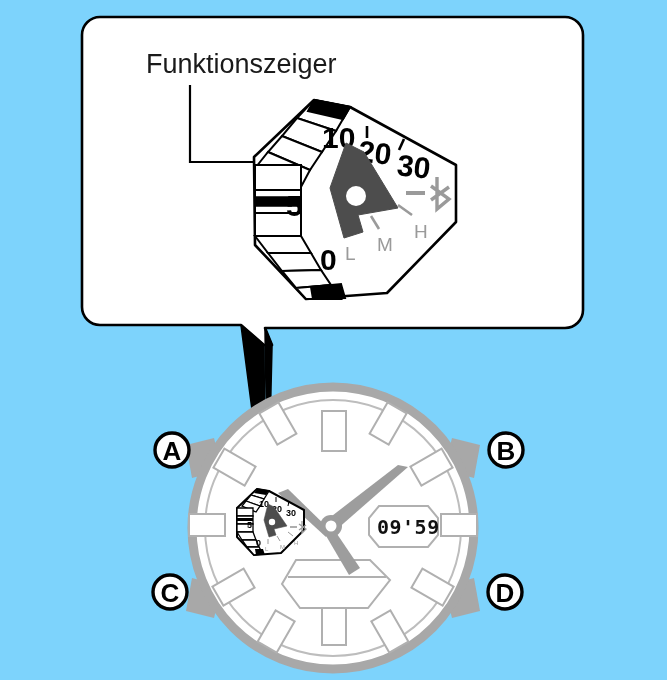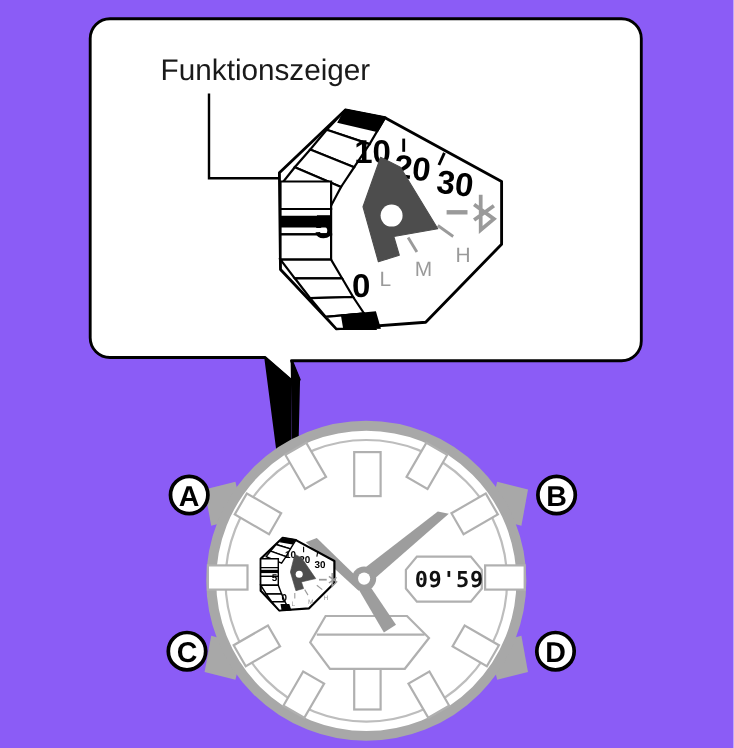--- a/index.html
+++ b/index.html
@@ -10,21 +10,21 @@
   body {
     width: 667px;
     height: 680px;
     font-family: "Liberation Sans", sans-serif;
     overflow: hidden;
   }
   #stage {
     position: relative;
     width: 667px;
     height: 680px;
-    background: #8b5cf6;
+    background: #7dd3fc;
   }
   #figure {
     position: absolute;
     left: 0;
     top: 0;
     width: 667px;
     height: 680px;
   }
   .callout-title {
     font-family: "Liberation Sans", sans-serif;

